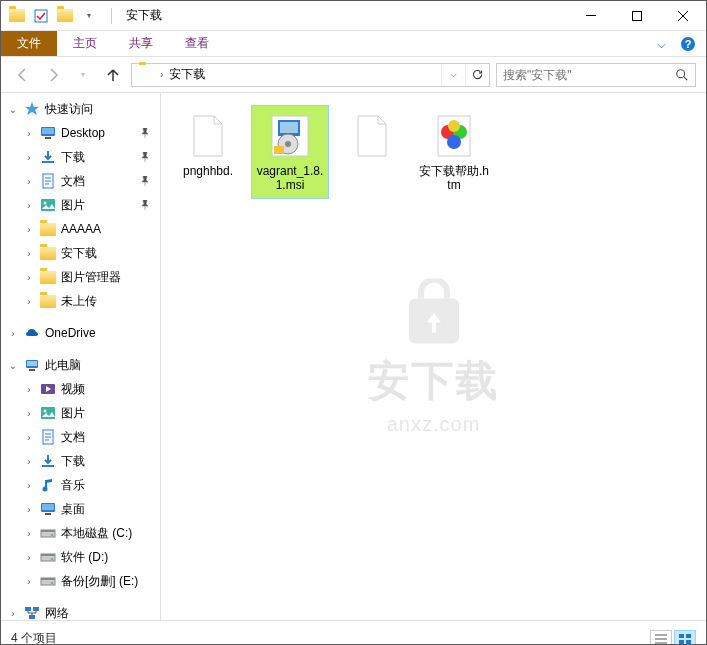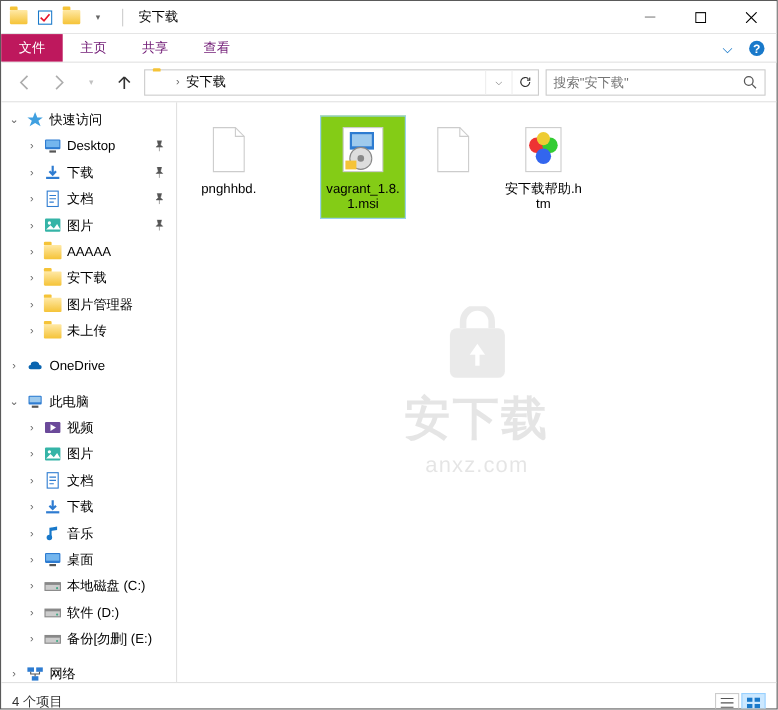--- a/index.html
+++ b/index.html
@@ -10,21 +10,21 @@
 .titlebar .qat { display: flex; align-items: center; gap: 8px; padding: 0 8px; }
 .titlebar .qat-icon { width: 16px; height: 16px; display: flex; align-items: center; justify-content: center; }
 .titlebar .title { margin-left: 8px; font-size: 12px; color: #000; }
 .titlebar .divider { width: 1px; height: 16px; background: #ccc; margin: 0 6px; }
 .window-controls { margin-left: auto; display: flex; }
 .window-controls .ctrl { width: 46px; height: 30px; display: flex; align-items: center; justify-content: center; color: #000; }
 
 
 .ribbon { height: 26px; display: flex; align-items: stretch; background: #fff; border-bottom: 1px solid #e1e1e1; }
 .ribbon .tab { padding: 0 16px; display: flex; align-items: center; font-size: 12px; color: #701a75; cursor: pointer; }
-.ribbon .tab.active { background: #be185d; color: #fff; }
+.ribbon .tab.active { background: #a16207; color: #fff; }
 .ribbon .right { margin-left: auto; display: flex; align-items: center; padding-right: 10px; gap: 14px; }
 
 
 .navbar { height: 36px; display: flex; align-items: center; gap: 6px; padding: 0 10px; border-bottom: 1px solid #e1e1e1; }
 .nav-btn { width: 24px; height: 24px; display: flex; align-items: center; justify-content: center; color: #666; }
 .nav-btn.disabled { opacity: 0.4; }
 .addressbar { flex: 1; height: 24px; border: 1px solid #ccc; display: flex; align-items: center; background: #fff; }
 .addressbar .folder-ico { width: 20px; height: 20px; margin: 0 4px; }
 .addressbar .crumb { padding: 0 6px; font-size: 12px; display: flex; align-items: center; gap: 4px; }
 .addressbar .sep { color: #666; }
@@ -40,21 +40,21 @@
 .tree-item { display: flex; align-items: center; height: 24px; padding-left: 6px; gap: 4px; font-size: 12px; cursor: pointer; white-space: nowrap; }
 .tree-item .expander { width: 12px; color: #666; font-size: 10px; display: flex; justify-content: center; }
 .tree-item .icon { width: 18px; height: 18px; display: flex; align-items: center; justify-content: center; }
 .tree-item.indent1 { padding-left: 22px; }
 .tree-item .pin { margin-left: auto; margin-right: 10px; color: #666; font-size: 10px; }
 .tree-item .pin svg { width: 10px; height: 10px; }
 .tree-sp { height: 8px; }
 
 .content { flex: 1; position: relative; padding: 12px 8px; display: flex; flex-wrap: wrap; align-content: flex-start; gap: 4px; }
 .file-item { width: 78px; display: flex; flex-direction: column; align-items: center; padding: 6px 2px; text-align: center; border: 1px solid transparent; }
-.file-item.selected { background: #84cc16; border: 1px solid #99d1ff; margin-left: 40px; }
+.file-item.selected { background: #bef264; border: 1px solid #99d1ff; }
 .file-item .thumb { width: 48px; height: 48px; display: flex; align-items: center; justify-content: center; }
 .file-item .fname { font-size: 12px; line-height: 14px; margin-top: 4px; word-break: break-all; max-height: 56px; overflow: hidden; }
 
 .watermark { position: absolute; top: 50%; left: 50%; transform: translate(-50%, -50%); opacity: 0.15; pointer-events: none; display: flex; flex-direction: column; align-items: center; gap: 4px; }
 .watermark .wm-text { font-size: 42px; font-weight: bold; color: #555; letter-spacing: 2px; }
 .watermark .wm-sub { font-size: 20px; color: #555; letter-spacing: 1px; }
 
 
 .statusbar { height: 36px; border-top: 1px solid #e1e1e1; display: flex; align-items: center; padding: 0 10px; font-size: 12px; color: #333; }
 .statusbar .view-toggles { margin-left: auto; display: flex; gap: 2px; }

